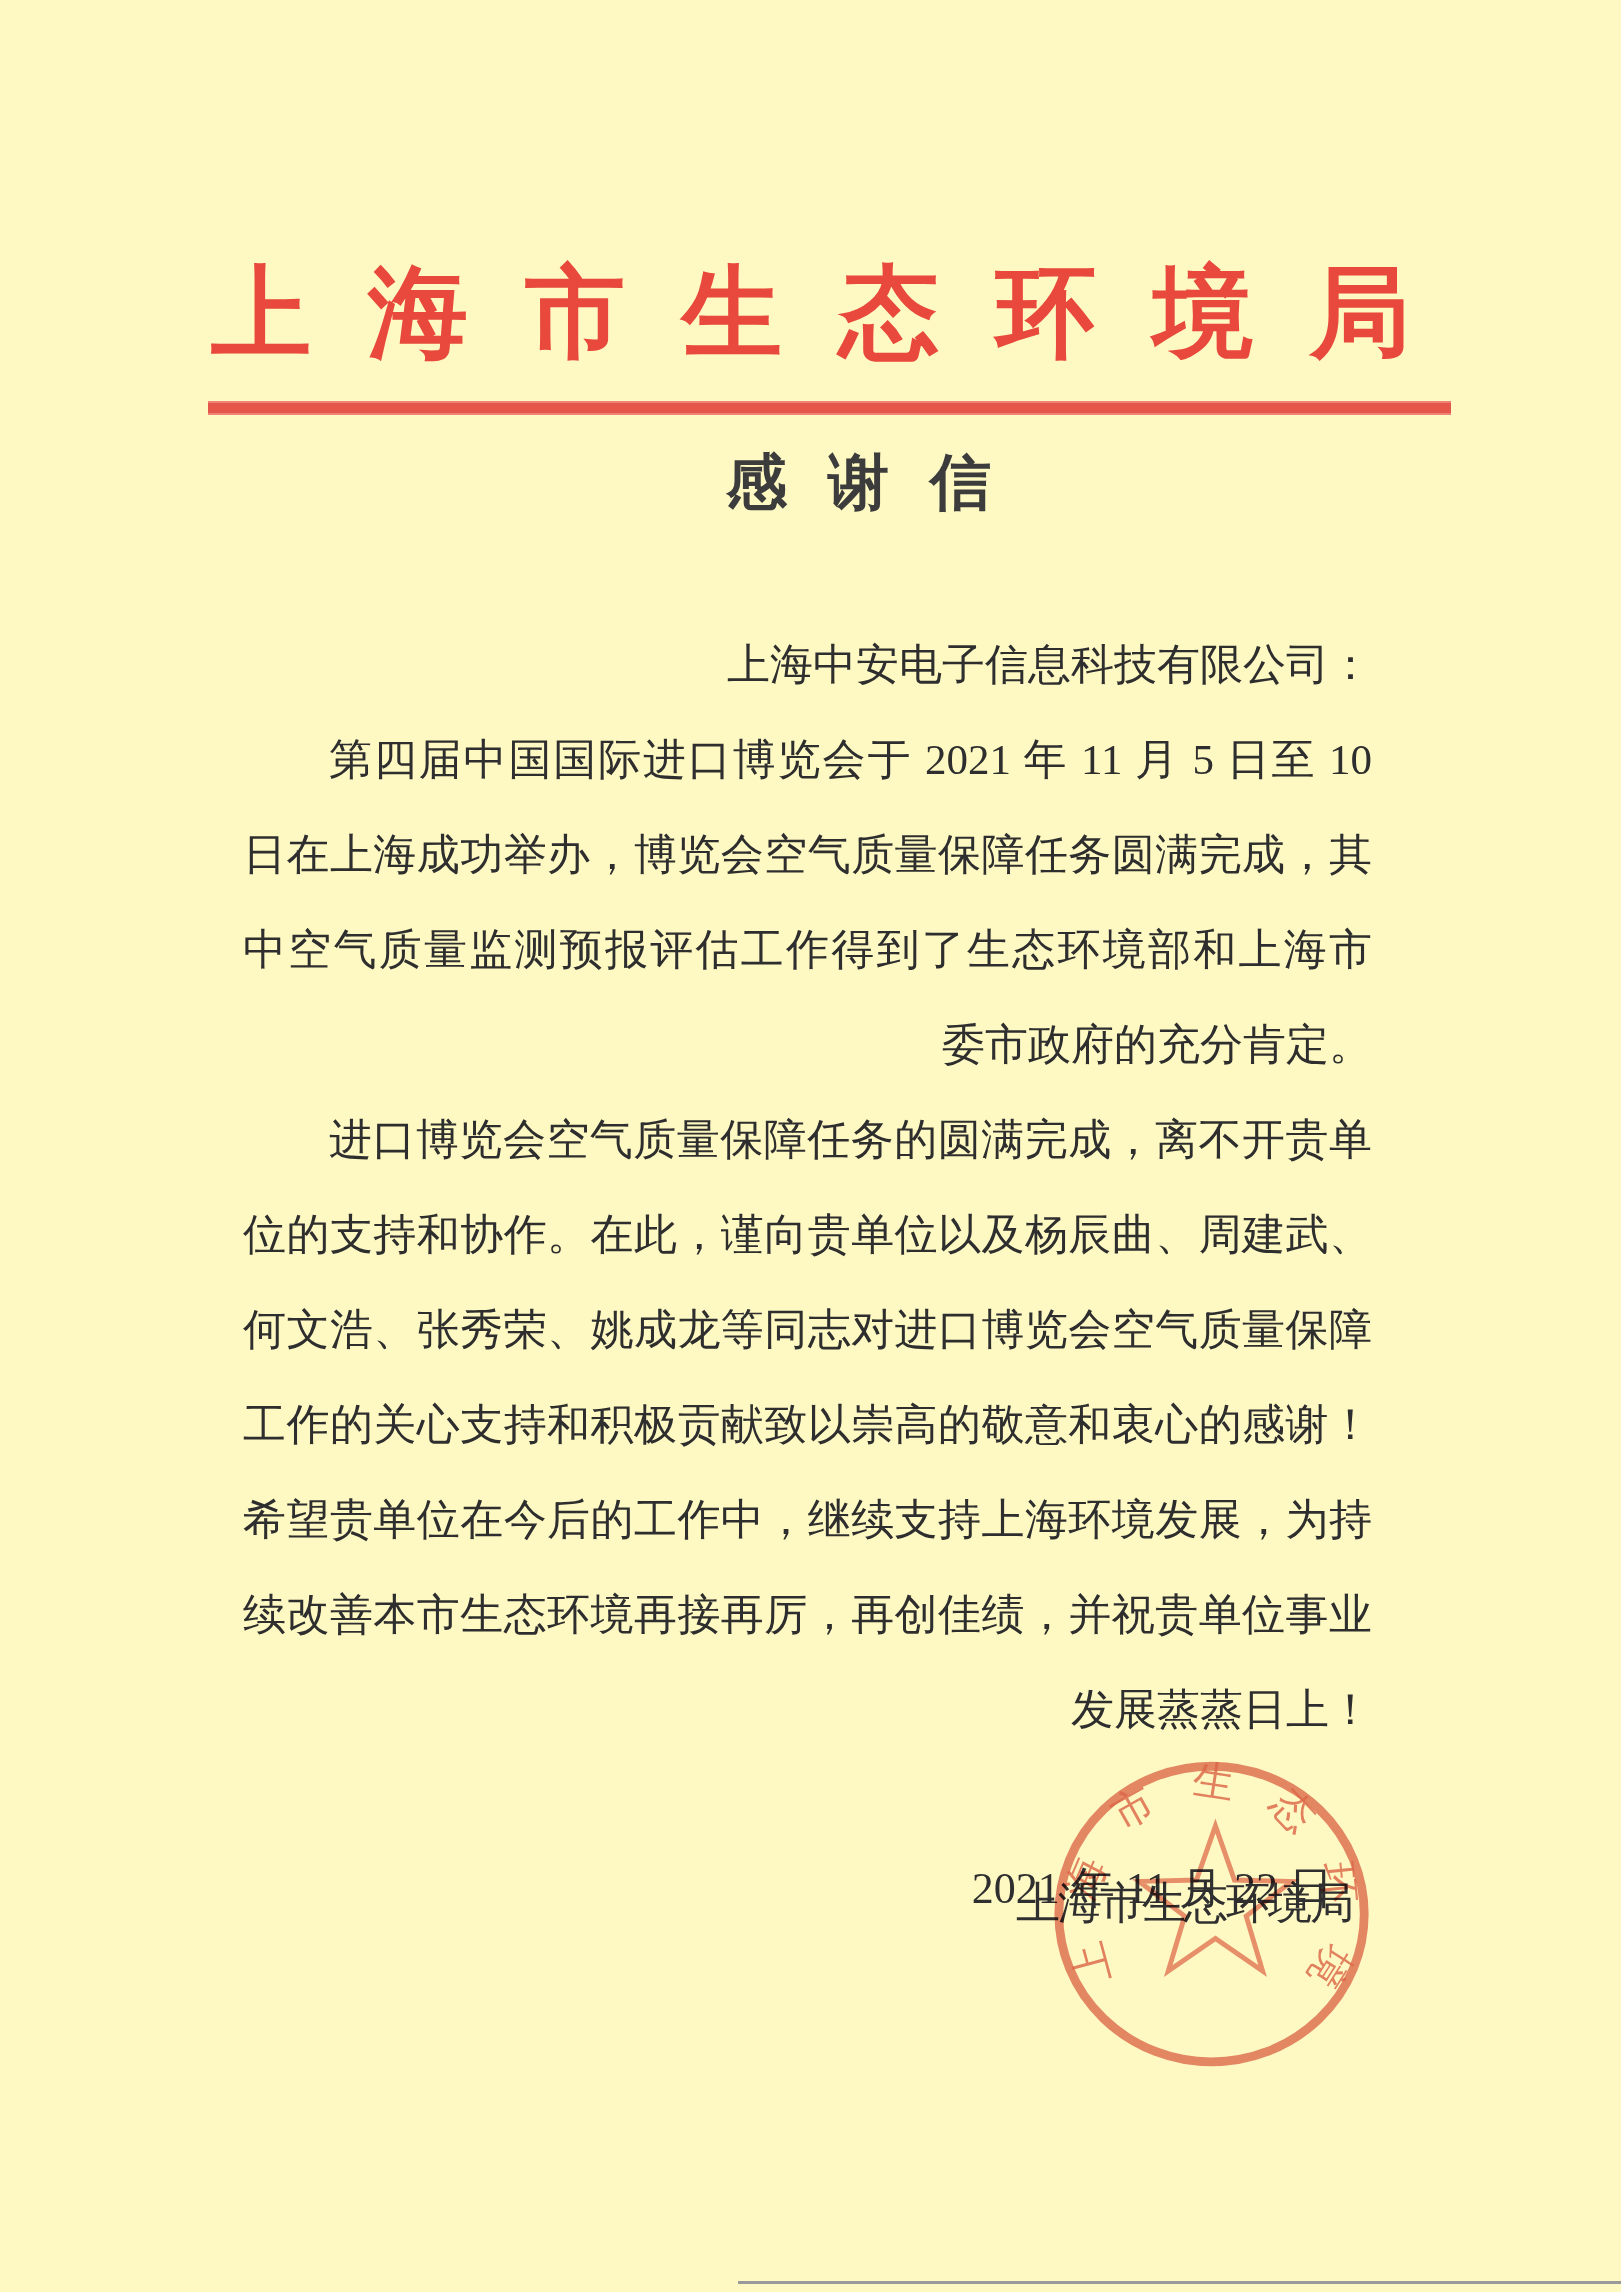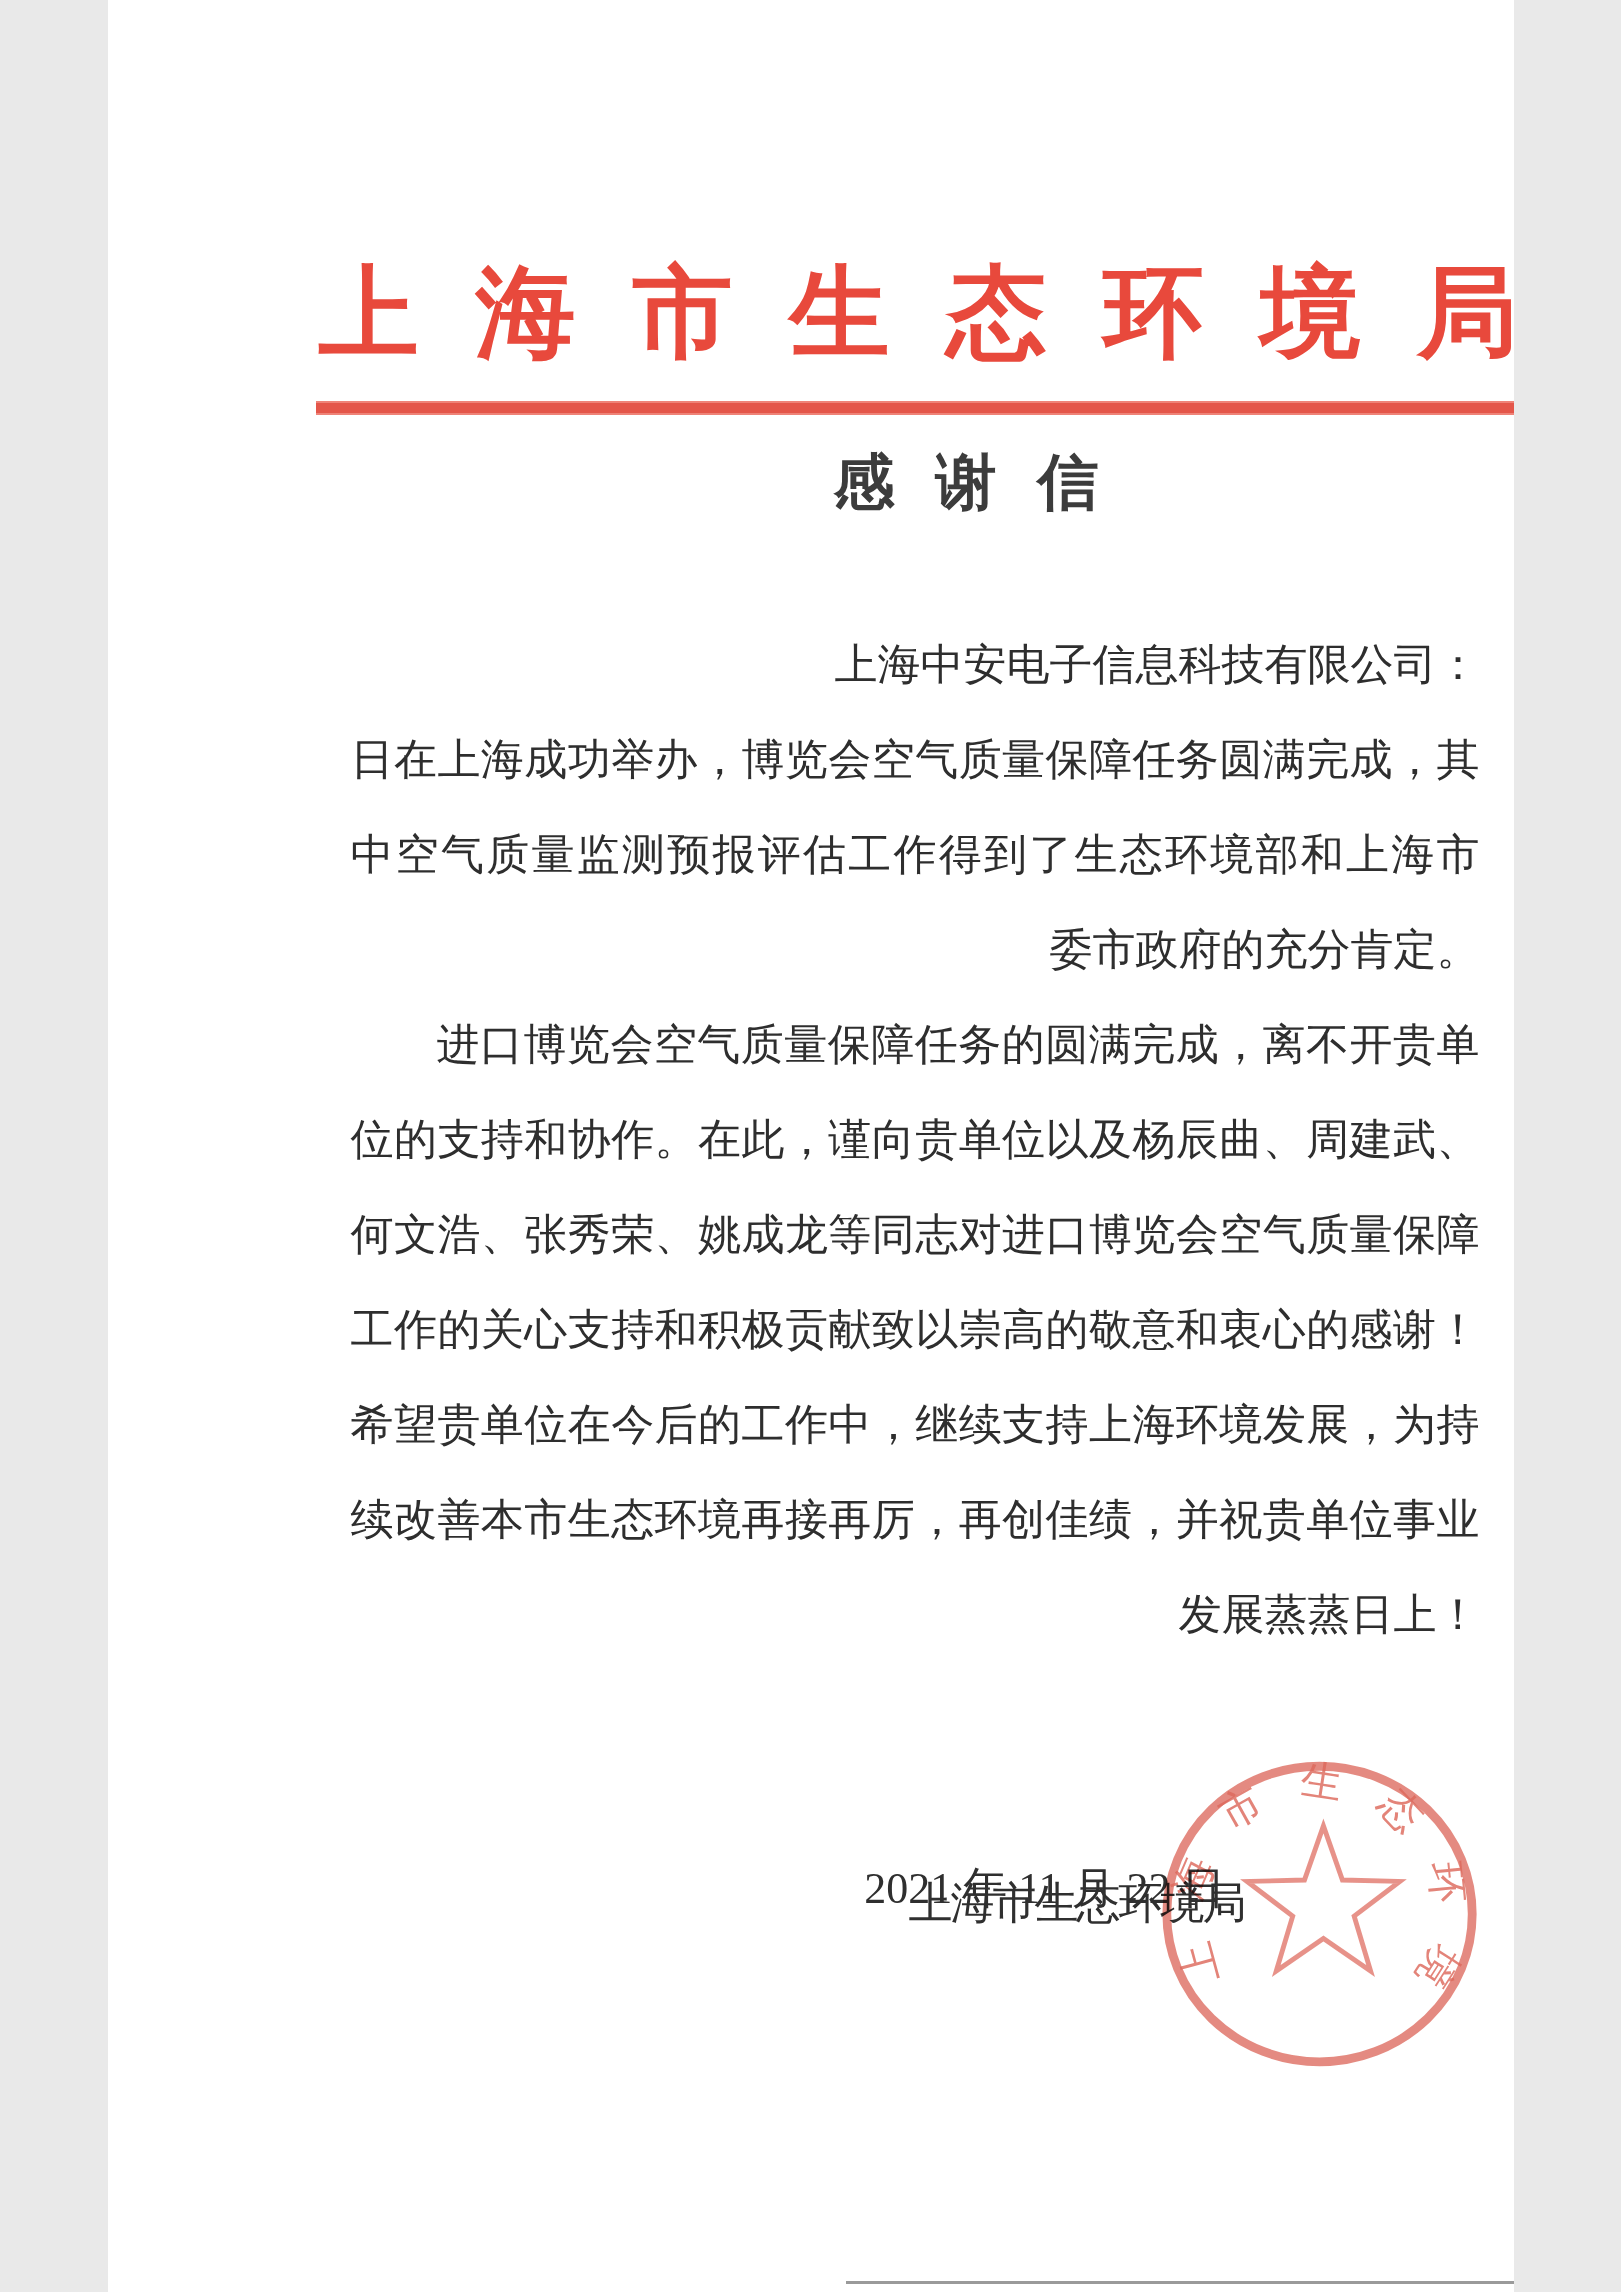--- a/index.html
+++ b/index.html
@@ -1,20 +1,20 @@
 <!DOCTYPE html>
 <html><head>
 <meta charset="utf-8">
 <style>
   html,body{margin:0;padding:0;background:#e9e9e9;}
   .page{
     position:relative;
-    width:1406px;height:2293px;
+    width:1621px;height:2293px;
     margin:0 auto;
-    background:#ffffff;
+    background:#fef9c3;
     overflow:hidden;
     font-family:"Liberation Serif","DejaVu Serif",serif;
   }
   
   .letterhead{
     position:absolute;top:250px;left:0;width:1621px;
     text-align:center;line-height:127px;
   }
   .letterhead .lh-text{
     font-size:100px;font-weight:bold;color:#e8493c;
@@ -82,20 +82,21 @@
   </div>
 
   <div class="red-rule"></div>
 
   <div class="doc-title">
     <span class="dt-text">感谢信</span>
   </div>
 
   <div class="body-block">
       <div class="line">上海中安电子信息科技有限公司：</div>
+      <div class="line j ind">第四届中国国际进口博览会于 2021 年 11 月 5 日至 10</div>
       <div class="line j">日在上海成功举办，博览会空气质量保障任务圆满完成，其</div>
       <div class="line j">中空气质量监测预报评估工作得到了生态环境部和上海市</div>
       <div class="line">委市政府的充分肯定。</div>
       <div class="line j ind">进口博览会空气质量保障任务的圆满完成，离不开贵单</div>
       <div class="line j">位的支持和协作。在此，谨向贵单位以及杨辰曲、周建武、</div>
       <div class="line j">何文浩、张秀荣、姚成龙等同志对进口博览会空气质量保障</div>
       <div class="line j">工作的关心支持和积极贡献致以崇高的敬意和衷心的感谢！</div>
       <div class="line j">希望贵单位在今后的工作中，继续支持上海环境发展，为持</div>
       <div class="line j">续改善本市生态环境再接再厉，再创佳绩，并祝贵单位事业</div>
       <div class="line">发展蒸蒸日上！</div>

